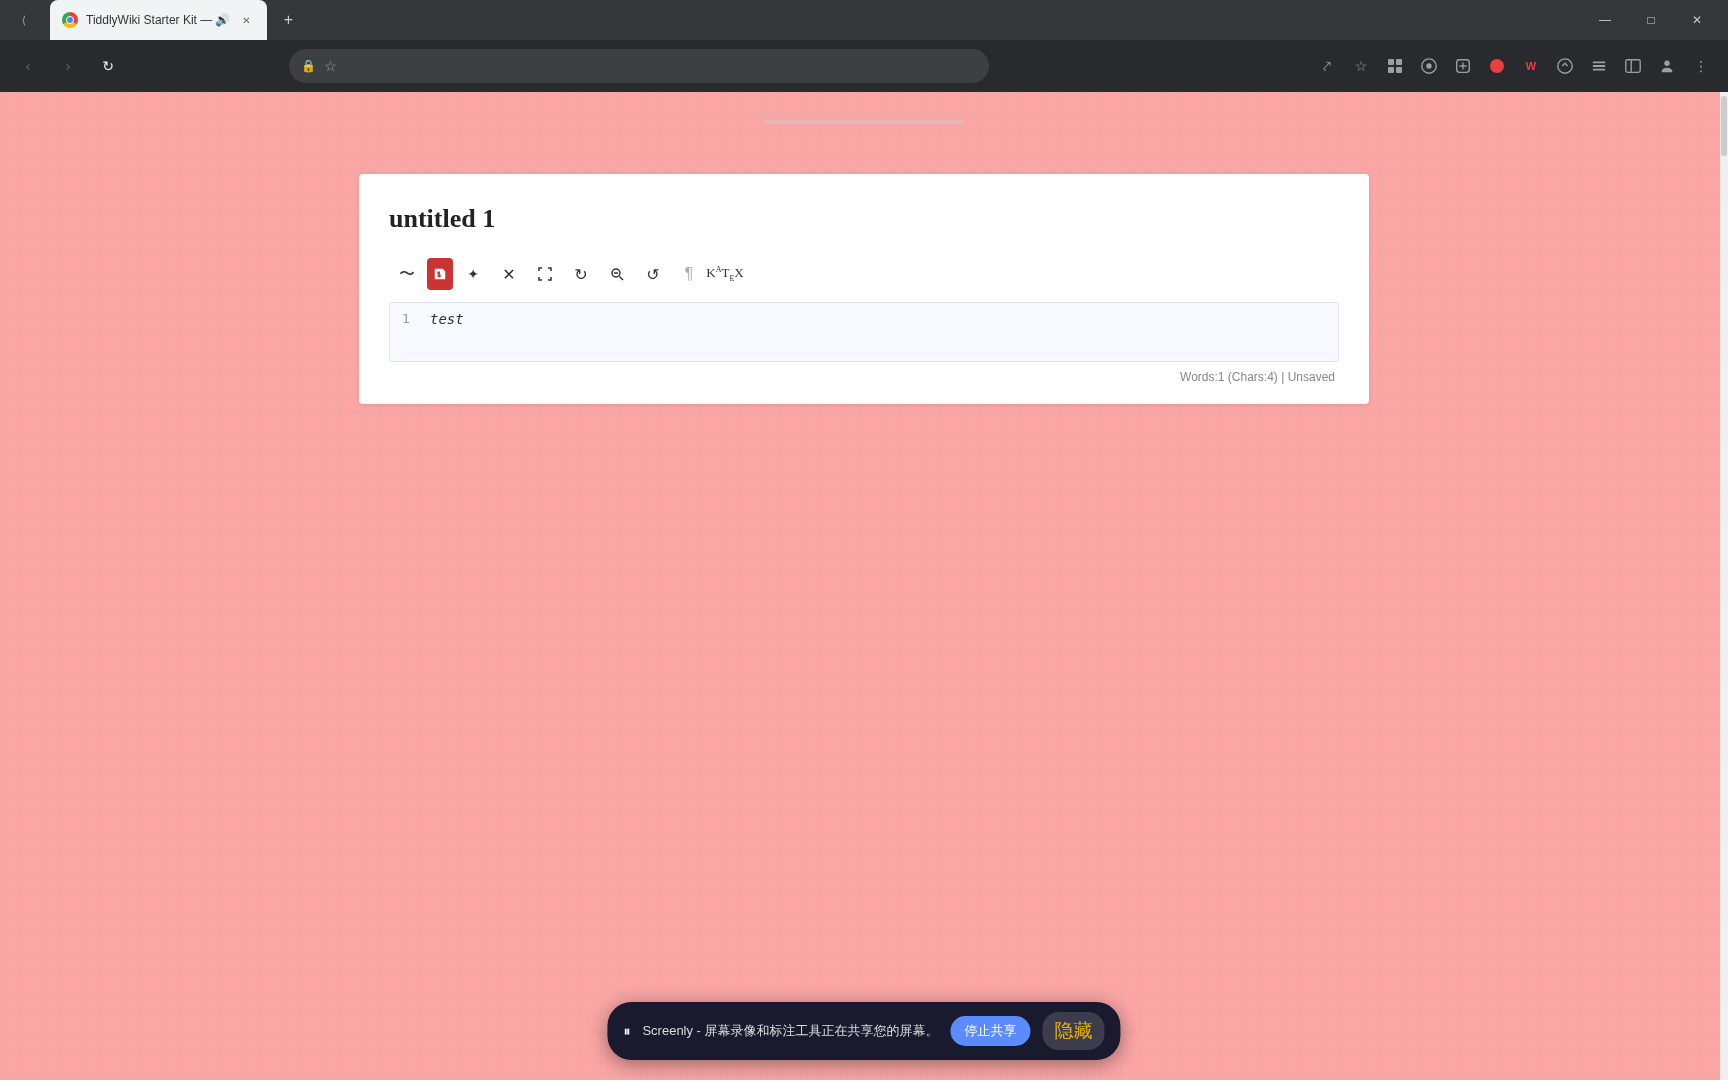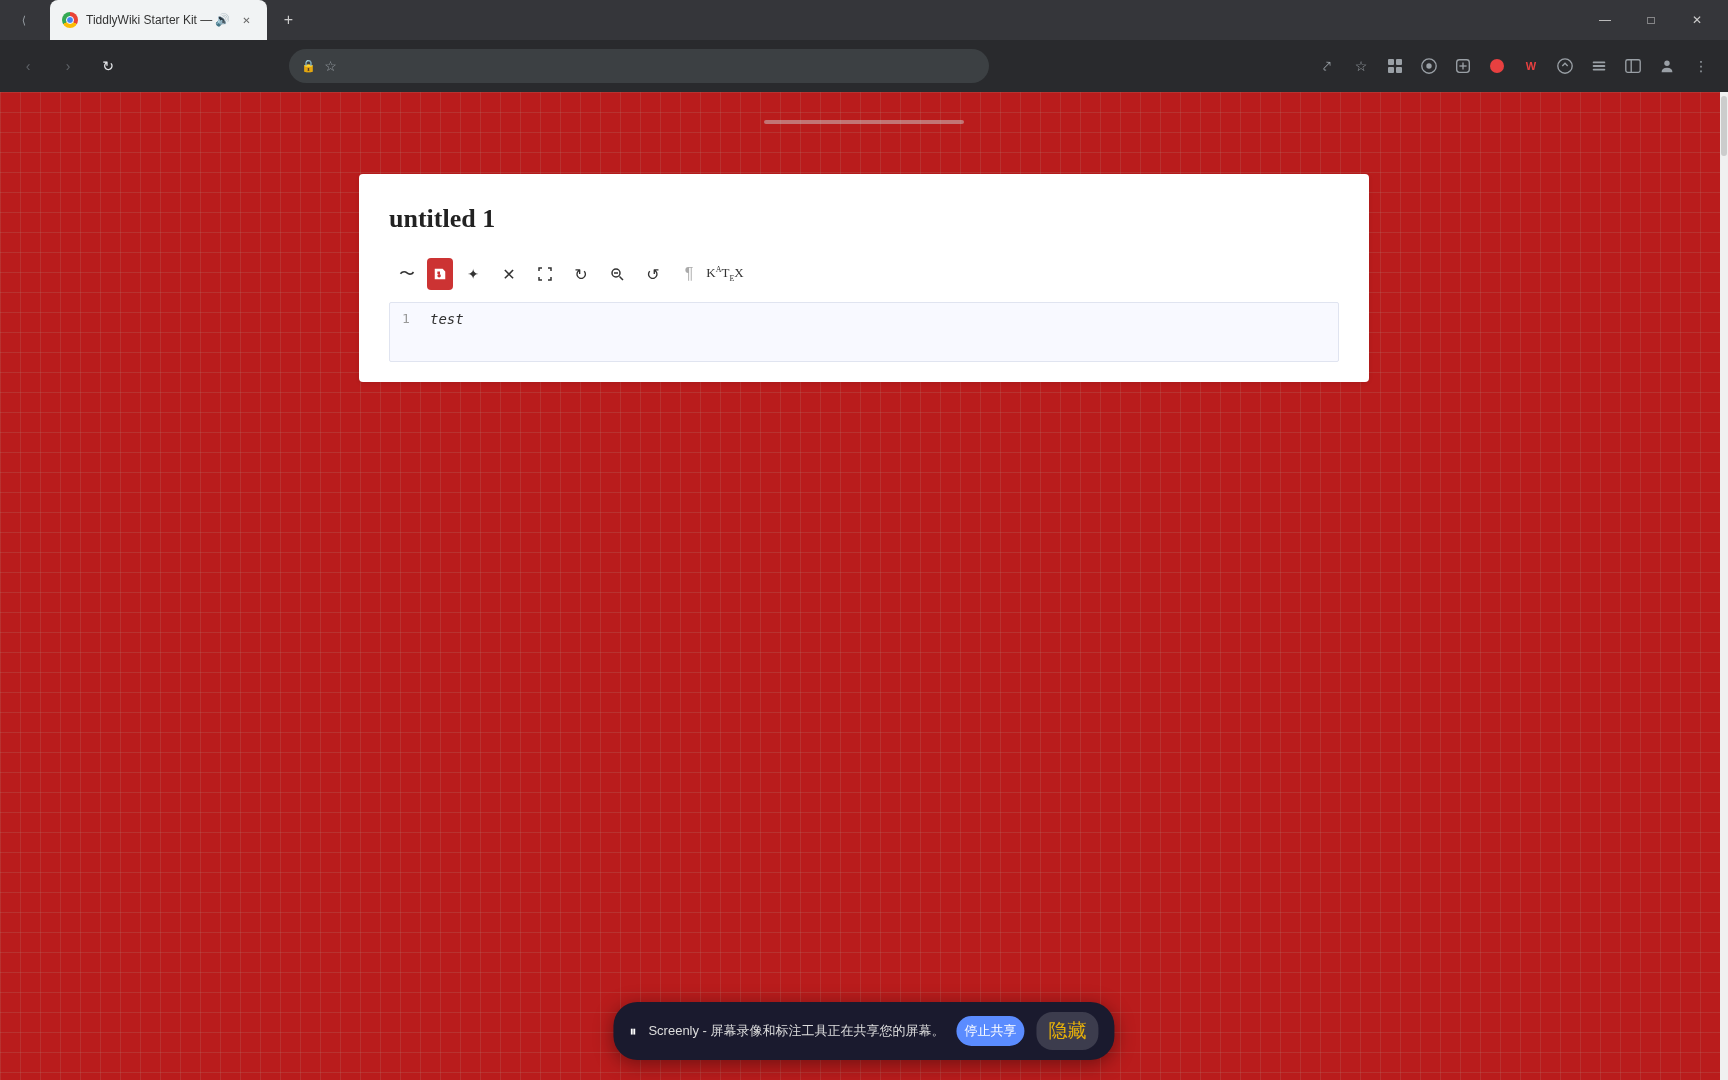--- a/index.html
+++ b/index.html
@@ -159,21 +159,21 @@
       width: 200px;
       height: 4px;
       background: #ccc;
       border-radius: 2px;
       margin: 8px auto 0;
       opacity: 0.5;
     }
 
     
     .page-content {
-      background: #b91c1c;
+      background: #fca5a5;
       min-height: calc(1080px - 92px);
       position: relative;
       padding: 20px 0;
     }
 
     
     .page-content::before {
       content: '';
       position: absolute;
       top: 0; left: 0; right: 0; bottom: 0;
@@ -318,21 +318,21 @@
     .notif-text {
       color: #ddd;
       font-size: 13px;
       white-space: nowrap;
     }
 
     .notif-stop-btn {
       background: #5b8cff;
       color: white;
       border-radius: 16px;
-      padding: 6px 8px;
+      padding: 6px 14px;
       font-size: 13px;
       cursor: pointer;
       white-space: nowrap;
       font-weight: 500;
     }
 
     .notif-close-btn {
       background: rgba(255,255,255,0.15);
       color: #eab308;
       border-radius: 16px;
@@ -524,20 +524,21 @@
       </div>
     </div>
 
     <div class="editor-content">
       <div class="editor-line">
         <span class="line-number">1</span>
         <span class="line-content">test</span>
       </div>
     </div>
 
+    <div class="editor-status">Words:1 (Chars:4) | Unsaved</div>
   </div>
 </div>
 
 <div class="right-scrollbar">
   <div class="right-scrollbar-thumb"></div>
 </div>
 
 <div class="bottom-notification">
   <span class="notif-pause-icon">⏸</span>
   <span class="notif-text">Screenly - 屏幕录像和标注工具正在共享您的屏幕。</span>

